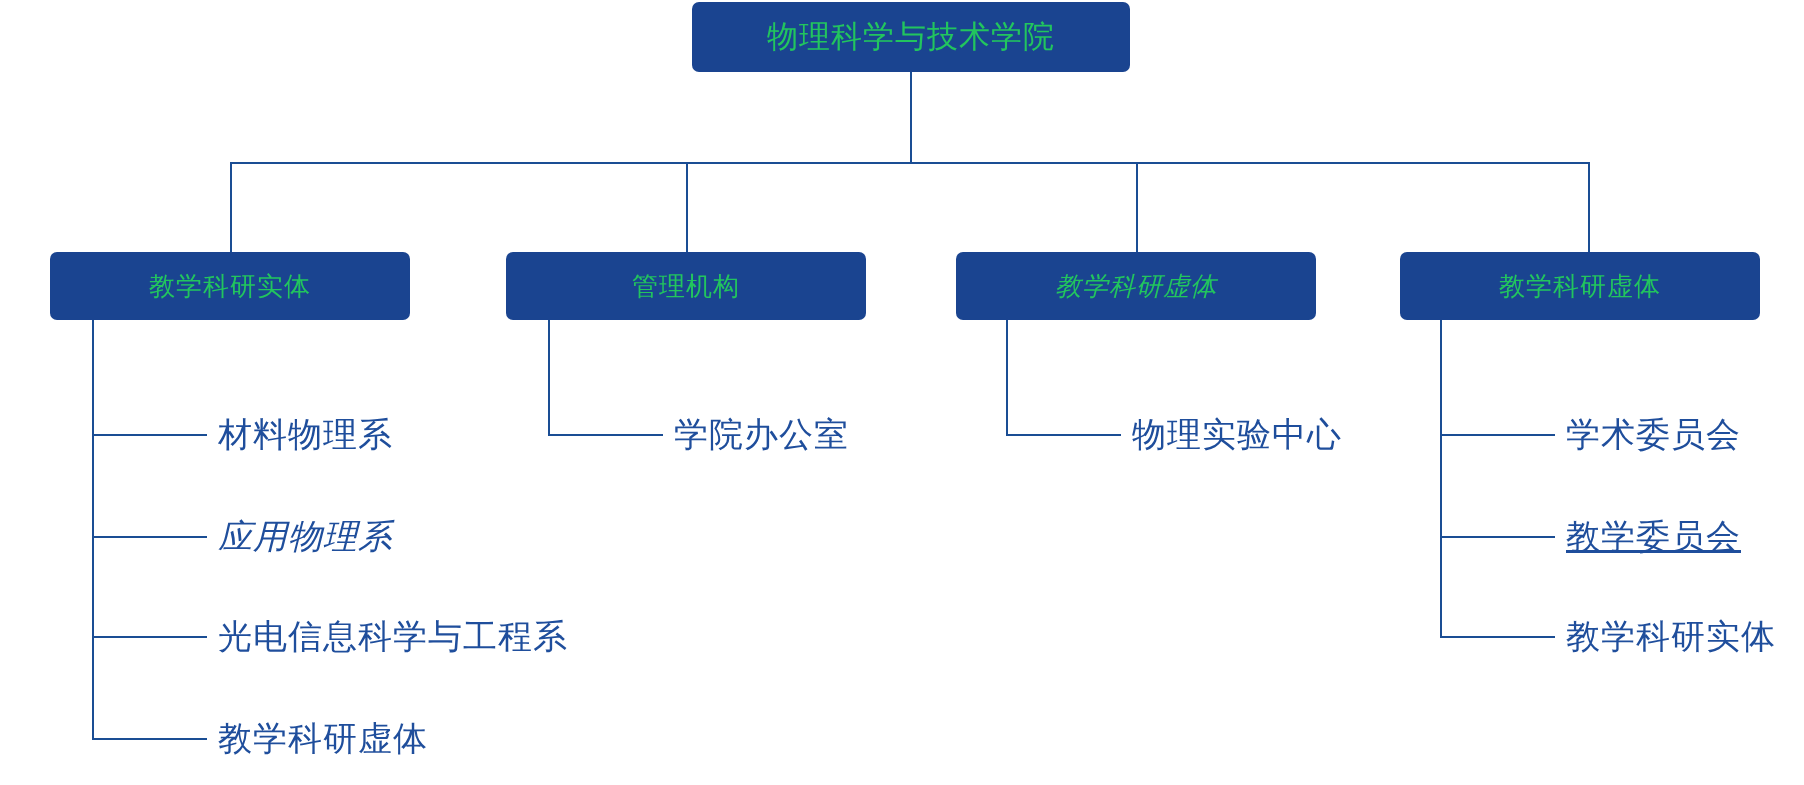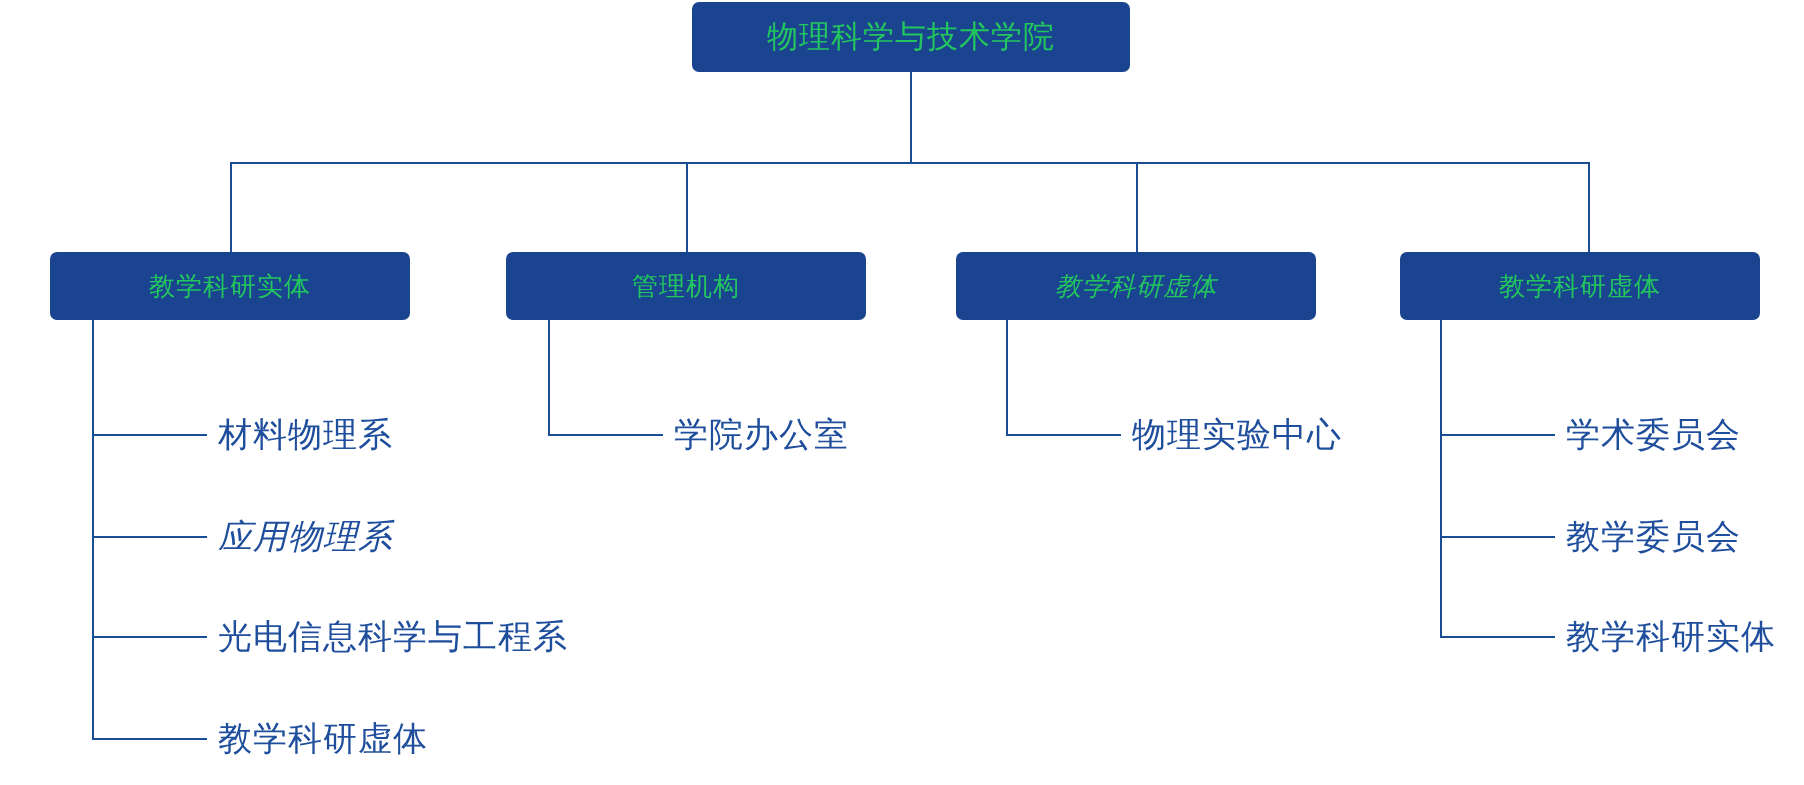--- a/index.html
+++ b/index.html
@@ -128,18 +128,18 @@
   <div class="node-box lvl2-box b4">
     <span>教学科研虚体</span>
   </div>
 
   <div class="line vline" style="left:1440px; top:320px; height:318px;"></div>
 
   <div class="line hline" style="left:1440px; top:434px; width:115px;"></div>
   <div class="leaf-label" style="left:1566px; top:435px;">学术委员会</div>
 
   <div class="line hline" style="left:1440px; top:536px; width:115px;"></div>
-  <div class="leaf-label" style="left:1566px; top:537px;">教学委员会</div>
+  <div class="leaf-label" style="left:1566px; top:537px;text-decoration:underline;">教学委员会</div>
 
   <div class="line hline" style="left:1440px; top:636px; width:115px;"></div>
   <div class="leaf-label" style="left:1566px; top:637px;">教学科研实体</div>
 
 </div>
 
 </body></html>

